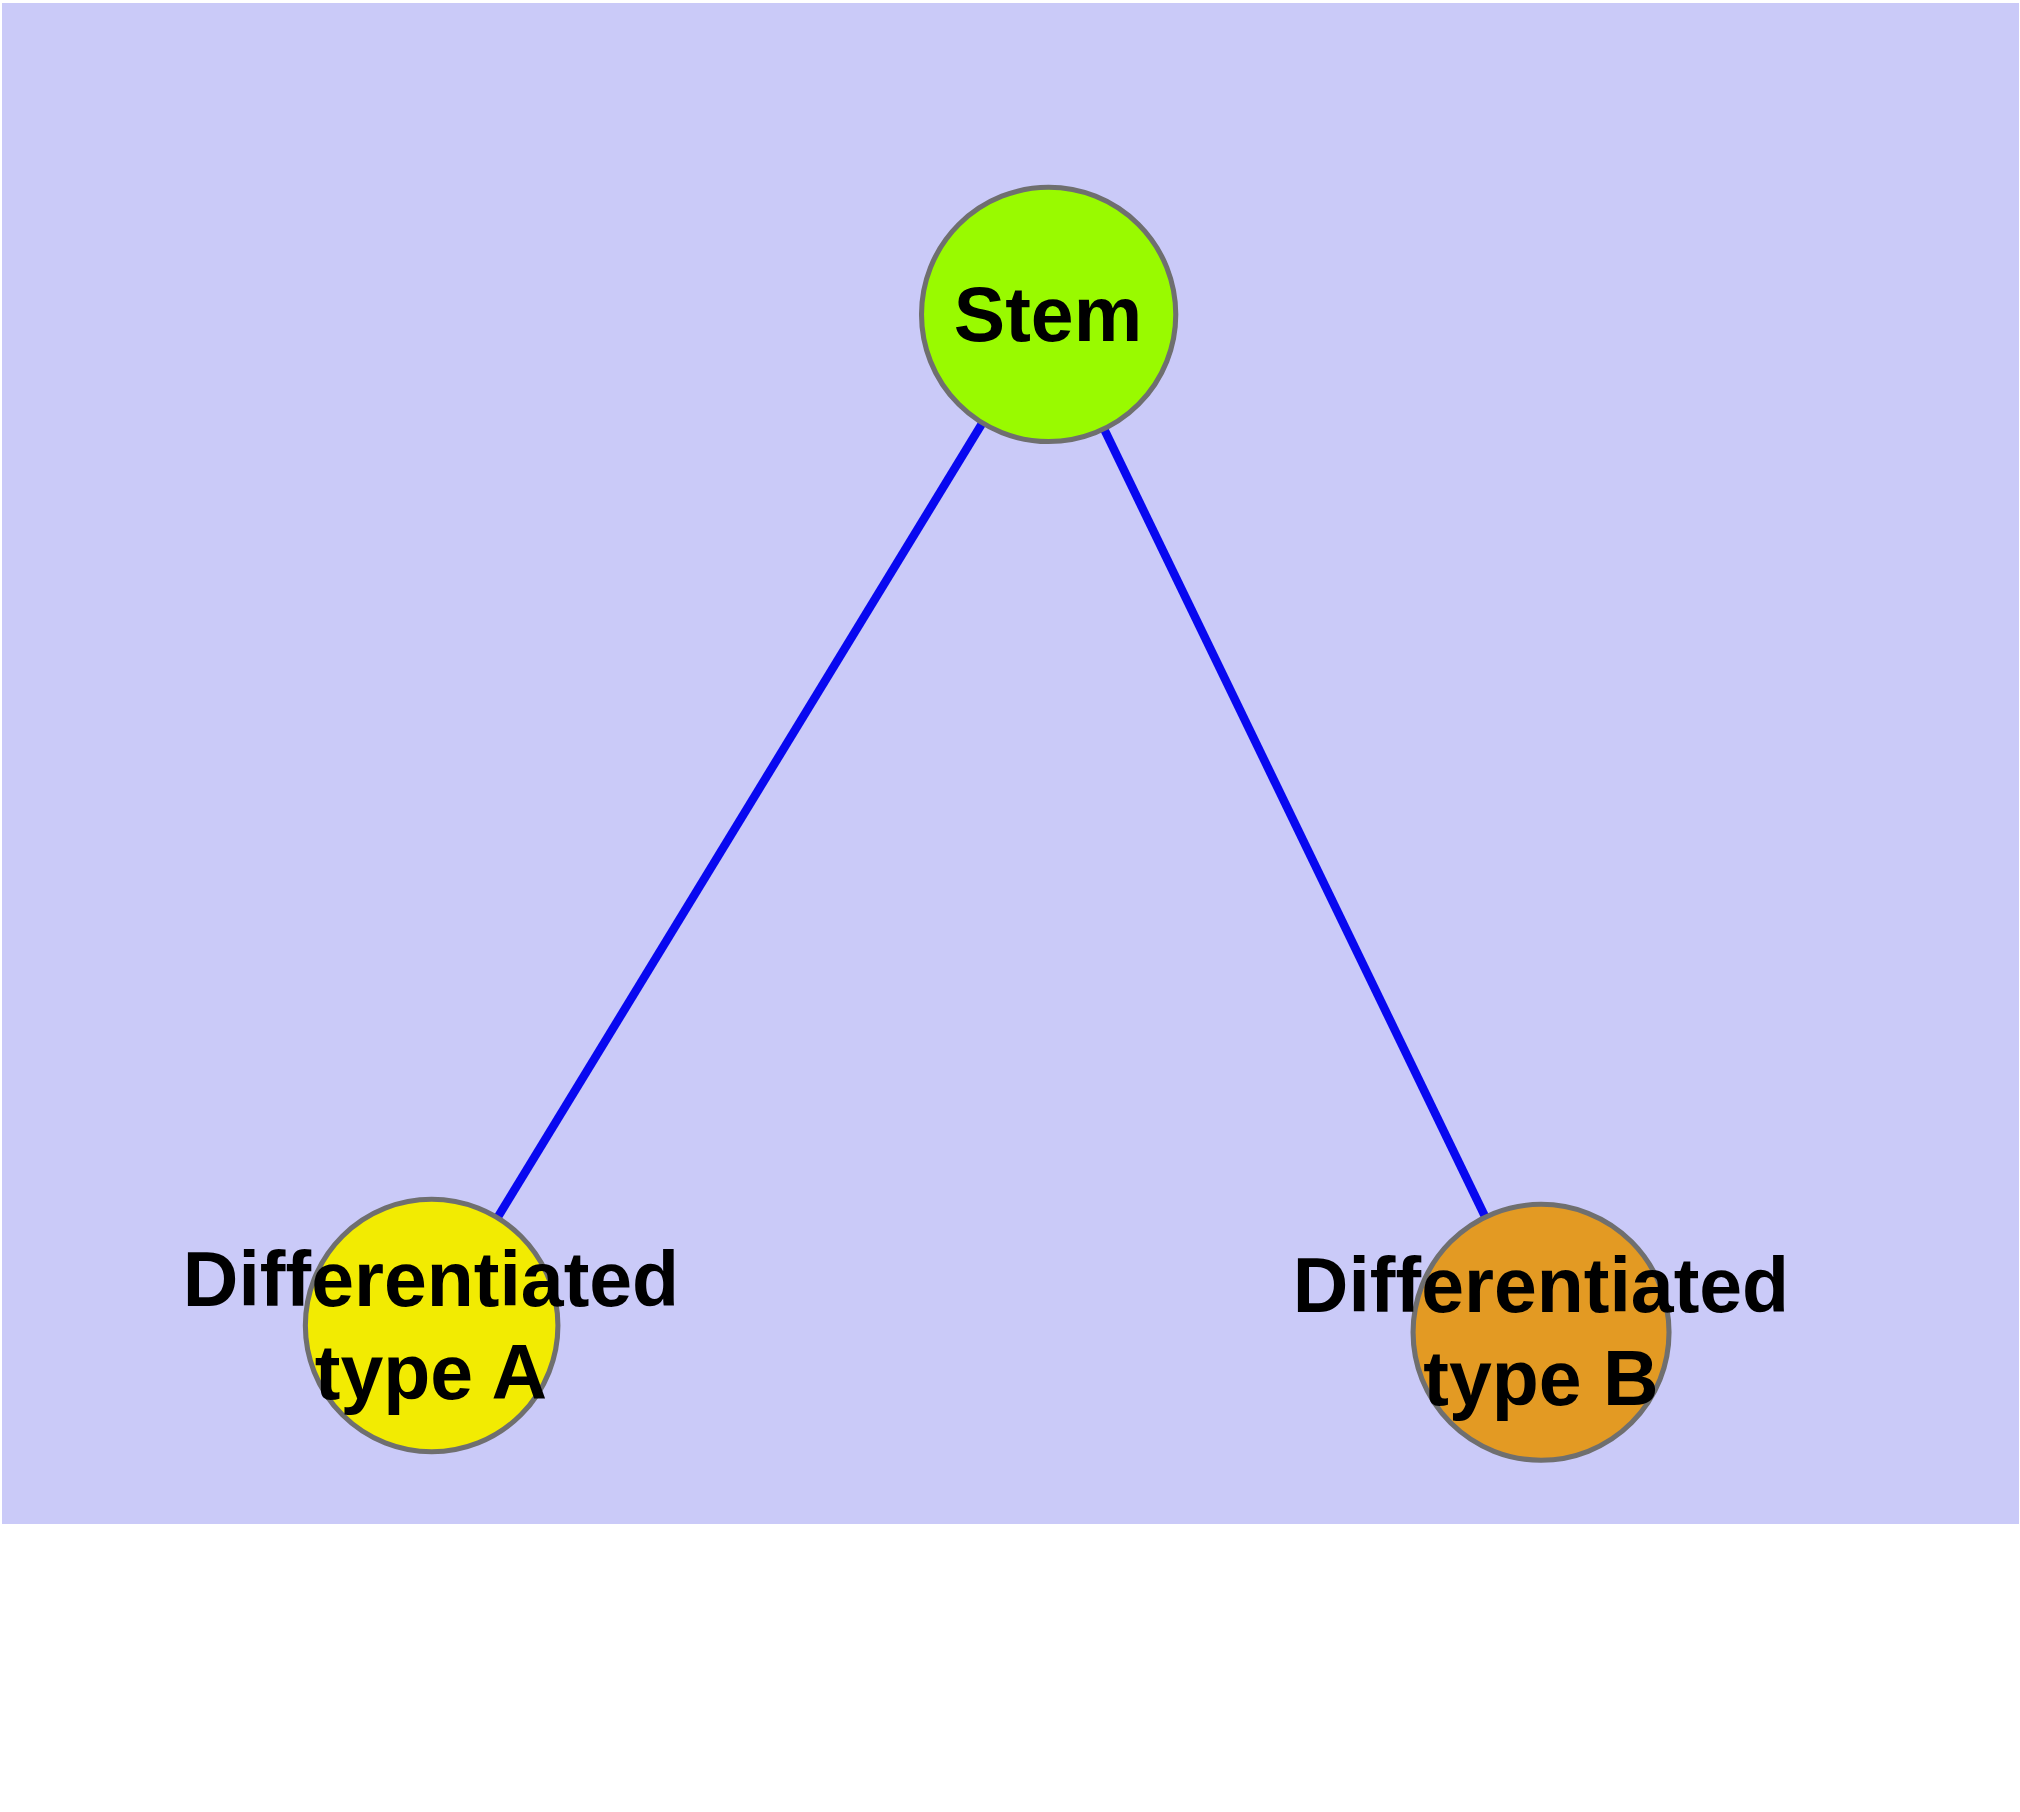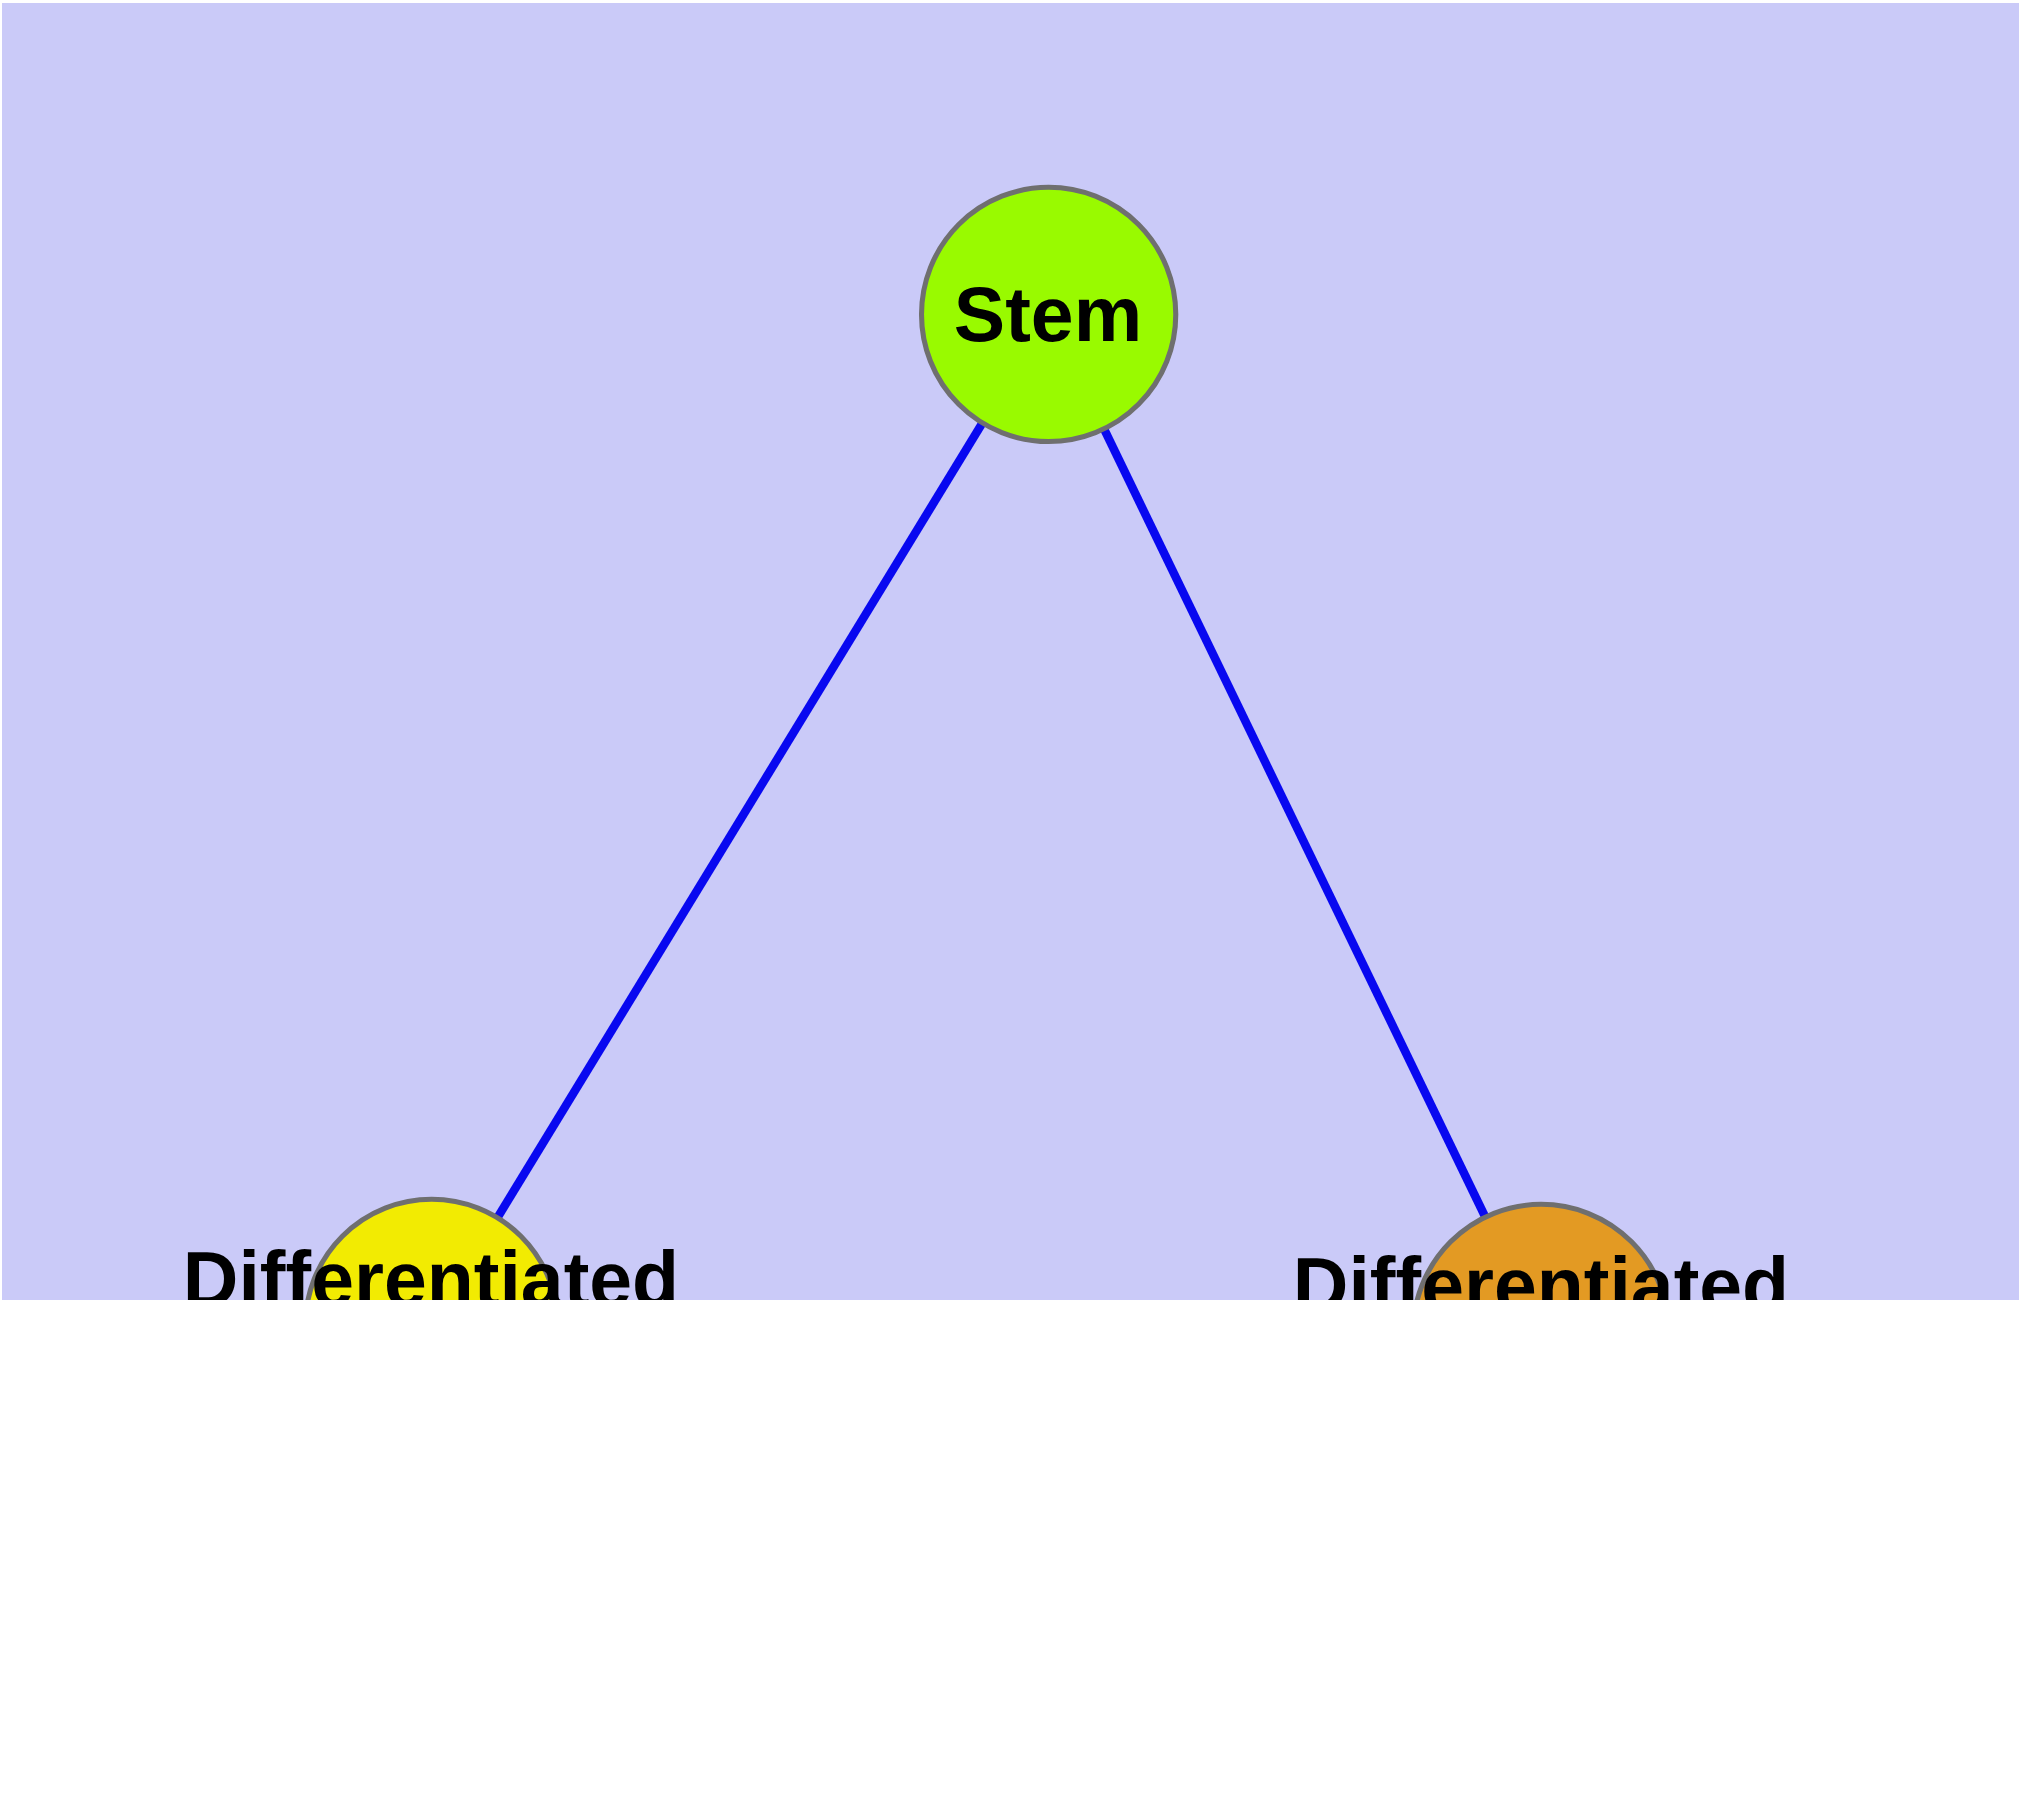--- a/index.html
+++ b/index.html
@@ -4,21 +4,21 @@
 <style>
   html, body {
     margin: 0;
     padding: 0;
     background: #ffffff;
     font-family: "Liberation Sans", sans-serif;
   }
   .canvas {
     position: relative;
     width: 2021px;
-    height: 1300px;
+    height: 1524px;
     background: #ffffff;
     overflow: hidden;
   }
   .plot-bg {
     position: absolute;
     left: 1.7px;
     top: 3.4px;
     width: 2017px;
     height: 1804px;
   }

